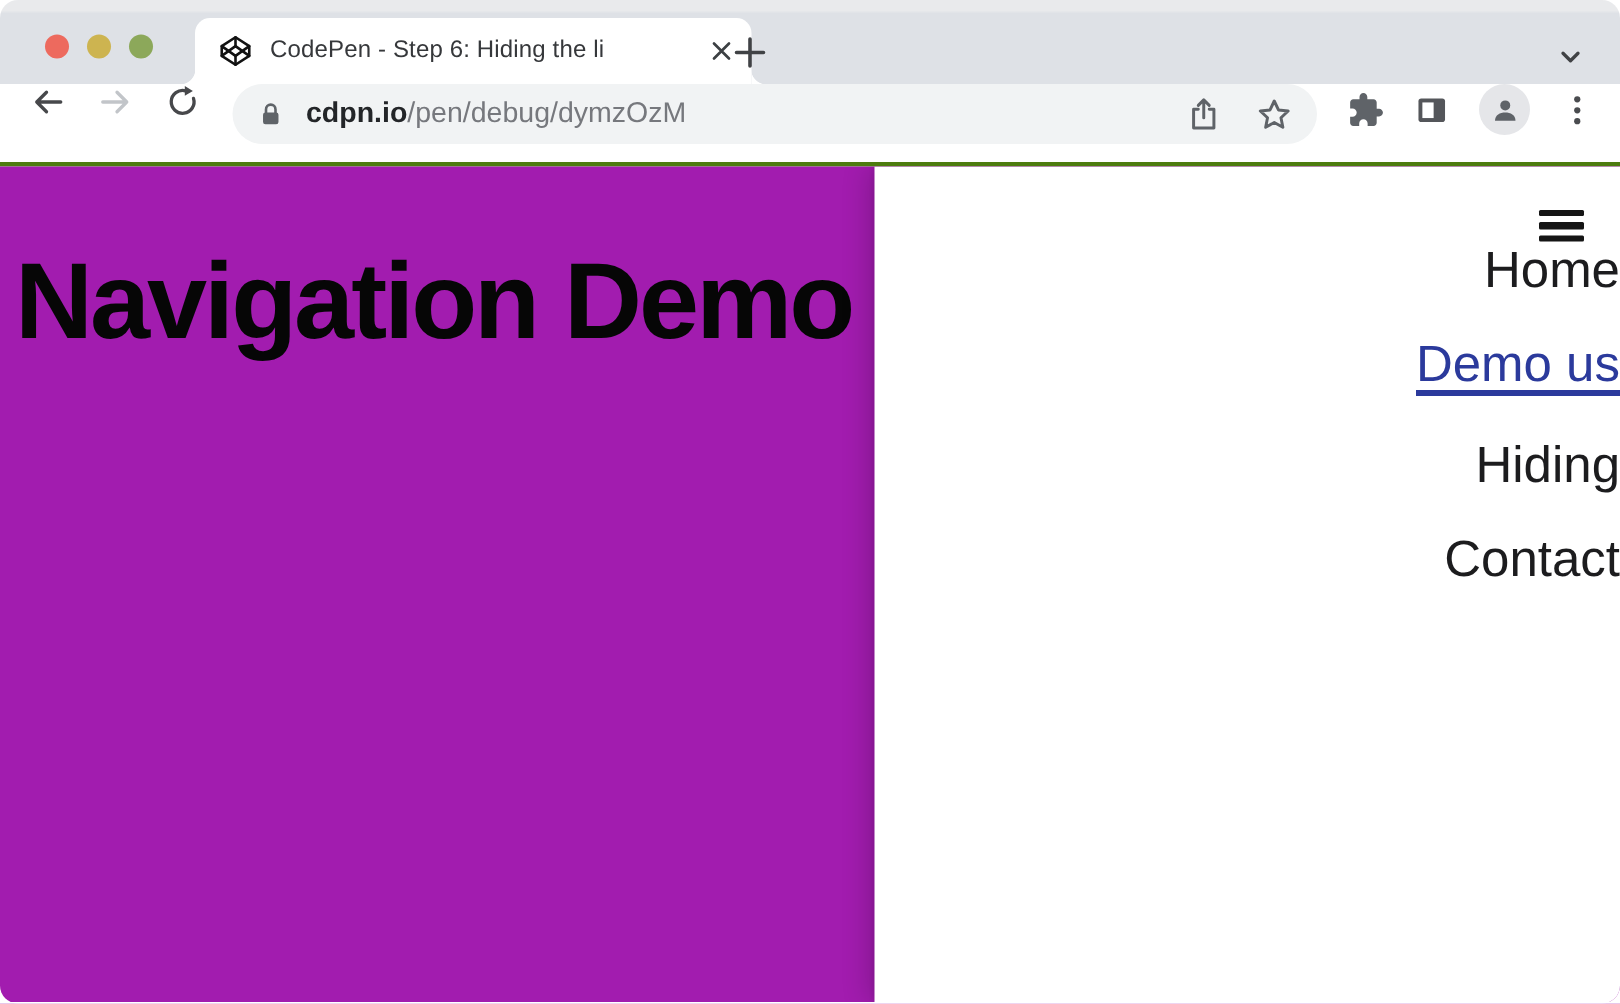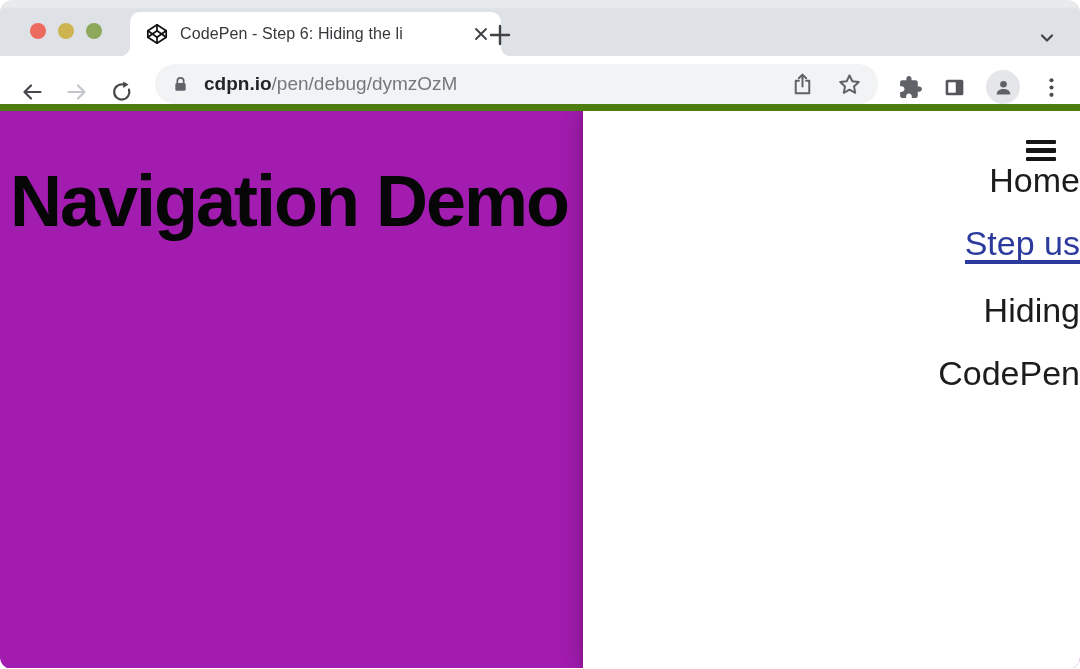--- a/index.html
+++ b/index.html
@@ -39,22 +39,22 @@
     content: ""; position: absolute; right: 0; top: 0; bottom: 0; width: 34px;
     background: linear-gradient(to right, rgba(255,255,255,0), #fff 85%);
   }
   .tab-close { flex: 0 0 auto; width: 16px; height: 16px; margin-left: 8px; cursor: pointer; }
 
   .newtab-btn { position: absolute; left: 486px; top: 21px; width: 28px; height: 28px; }
   .tabstrip-chevron { position: absolute; right: 24px; top: 29px; width: 18px; height: 18px; }
 
   
   .toolbar {
-    height: 55px; background: #fff; border-bottom: 7px solid #4d7c0f;
-    display: flex; align-items: flex-end; padding: 0 16px 0 20px;
+    height: 55px; background: #fff; border-bottom: 3px solid #4d7c0f;
+    display: flex; align-items: flex-start; padding: 0 16px 0 20px;
   }
   .nav-btn { width: 24px; height: 24px; flex: 0 0 auto; margin-right: 21px; }
   .urlbar {
     flex: 1 1 auto; height: 40px; background: #f1f3f4; border-radius: 20px;
     display: flex; align-items: center; padding: 0 16px; margin-right: 8px; min-width: 0;
   }
   .lock-icon { width: 19px; height: 19px; flex: 0 0 auto; margin-right: 14px; }
   .url-text { font-size: 19px; white-space: nowrap; overflow: hidden; }
   .url-host { color: #232528; font-weight: 700; }
   .url-path { color: #76787d; }
@@ -209,21 +209,21 @@
 
     <aside class="drawer">
       <button class="hamburger">
         <span class="bar"></span>
         <span class="bar"></span>
         <span class="bar"></span>
       </button>
       <nav class="drawer-nav">
         <ul>
           <li><a href="#">Home</a></li>
-          <li><a href="#" class="active">Step us</a></li>
+          <li><a href="#" class="active">Demo us</a></li>
           <li><a href="#">Hiding</a></li>
-          <li><a href="#">CodePen</a></li>
+          <li><a href="#">Contact</a></li>
         </ul>
       </nav>
     </aside>
   </div>
 
 </div>
 
 </body></html>

